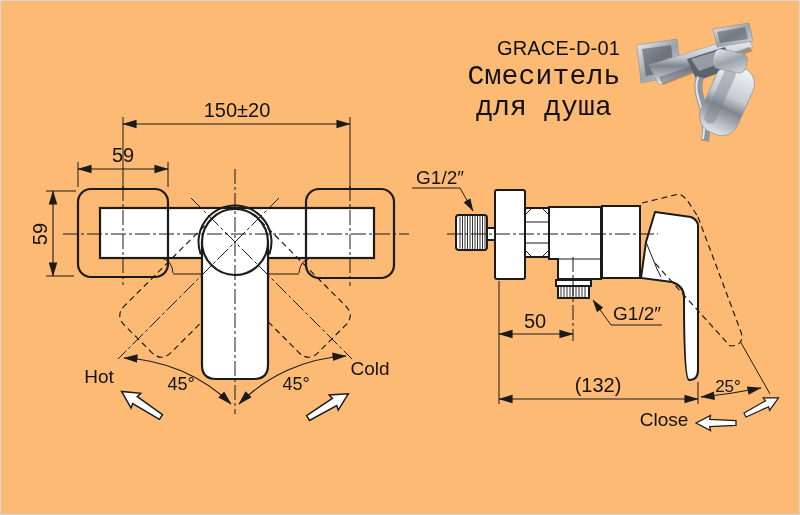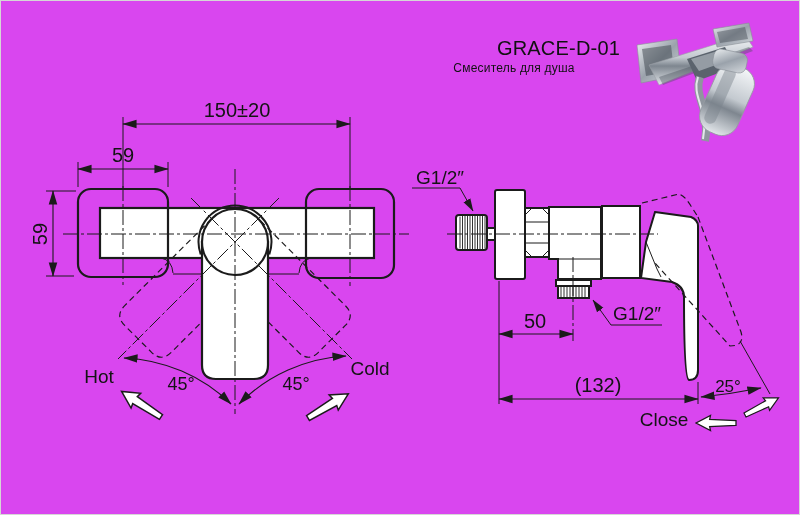--- a/index.html
+++ b/index.html
@@ -1,20 +1,20 @@
 <!DOCTYPE html>
 <html><head>
 <meta charset="utf-8">
 <style>
   html,body{margin:0;padding:0;background:#fff;}
-  .canvas{position:relative;width:800px;height:515px;background:#d946ef;overflow:hidden;
+  .canvas{position:relative;width:800px;height:515px;background:#fdba74;overflow:hidden;
           font-family:"Liberation Sans",sans-serif;border:1px solid #d6d6d6;box-sizing:border-box;}
   .hdr{position:absolute;color:#111;text-align:center;letter-spacing:.2px;}
   .hdr.model{left:470px;top:36px;width:175px;font-size:20px;}
-  .hdr.subtitle{left:415px;top:60px;width:196px;font-size:12px;}
+  .hdr.subtitle{left:445px;top:60px;width:196px;font-size:28px;font-family:Liberation Mono, monospace;}
   svg{position:absolute;left:0;top:0;}
   svg text{font-family:"Liberation Sans",sans-serif;fill:#141414;}
   .ol{fill:#fff;stroke:#1b1b1b;stroke-width:2.2;}          
   .ol2{fill:#fff;stroke:#1b1b1b;stroke-width:2;}
   .nf{fill:none;stroke:#1b1b1b;stroke-width:2.2;}
   .nf2{fill:none;stroke:#1b1b1b;stroke-width:2;}
   .thin{fill:none;stroke:#1b1b1b;stroke-width:1;}
   .dim{fill:none;stroke:#1b1b1b;stroke-width:1.1;}
   .cl{fill:none;stroke:#1b1b1b;stroke-width:1;stroke-dasharray:15 3 3 3;}
   .dash{fill:none;stroke:#1b1b1b;stroke-width:1.2;stroke-dasharray:6 4;}

